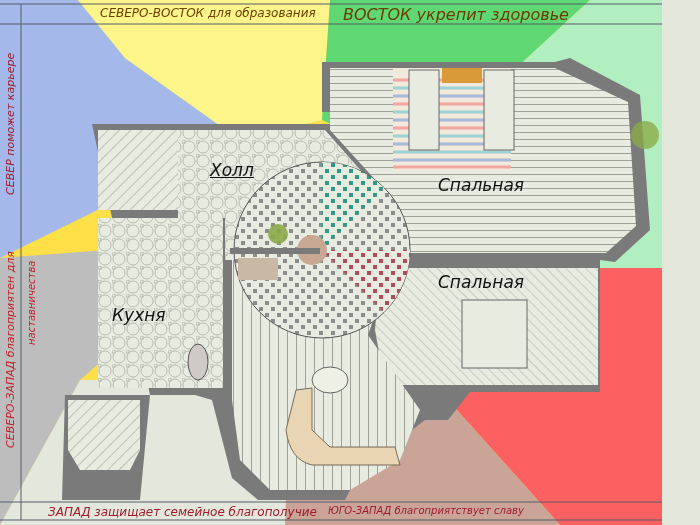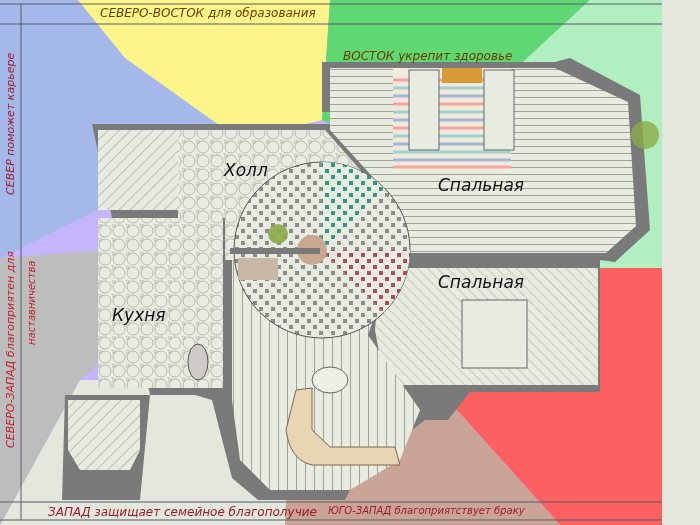--- a/index.html
+++ b/index.html
@@ -1,16 +1,16 @@
 <!DOCTYPE html>
 <html><head>
 <meta charset="utf-8">
 <style>
   html,body{margin:0;padding:0;background:#e4e7dc;}
-  #root{position:relative;width:662px;height:525px;overflow:hidden;background:#c4b5fd;font-family:"DejaVu Sans",sans-serif;}
+  #root{position:relative;width:662px;height:525px;overflow:hidden;background:#fde047;font-family:"DejaVu Sans",sans-serif;}
   svg{position:absolute;left:0;top:0;}
   .zone-label{position:absolute;font-family:"DejaVu Sans",sans-serif;font-style:italic;white-space:nowrap;}
   .vert{transform-origin:left top;}
   .room-label{position:absolute;font-family:"DejaVu Sans",sans-serif;font-style:italic;color:#111;font-size:17px;white-space:nowrap;}
 </style>
 </head>
 <body>
 
 <div id="root">
   <svg width="700" height="525" viewBox="0 0 700 525">
@@ -126,26 +126,26 @@
 
       <path d="M296,390 L312,388 L312,430 L330,447 L395,447 L400,465 L312,465 Q290,460 286,430 Z" fill="#e9d4b4" stroke="#7a6a55"></path>
       <ellipse cx="330" cy="380" rx="18" ry="13" fill="#eef0e6" stroke="#666"></ellipse>
 
       <circle cx="645" cy="135" r="14" fill="#8bab4a" opacity="0.8"></circle>
       <circle cx="278" cy="234" r="10" fill="#8bab4a" opacity="0.9"></circle>
     </g>
   </svg>
 
   <div class="zone-label" style="left:100px;top:6px;font-size:12px;color:#6b3d00;">СЕВЕРО-ВОСТОК для  образования</div>
-  <div class="zone-label" style="left:343px;top:5px;font-size:12px;color:#6b3d00;margin-top:44px;">ВОСТОК укрепит здоровье</div>
+  <div class="zone-label" style="left:343px;top:5px;font-size:16px;color:#6b3d00;">ВОСТОК укрепит здоровье</div>
   <div class="zone-label vert" style="left:4px;top:195px;font-size:11px;color:#9e1b2a;transform:rotate(-90deg);">СЕВЕР поможет карьере</div>
   <div class="zone-label vert" style="left:4px;top:448px;font-size:11px;color:#c0202a;transform:rotate(-90deg);">СЕВЕРО-ЗАПАД благоприятен для</div>
   <div class="zone-label vert" style="left:26px;top:345px;font-size:10px;color:#c0202a;transform:rotate(-90deg);">наставничества</div>
   <div class="zone-label vert" style="left:683px;top:253px;font-size:10px;color:#6b3d00;transform:rotate(-90deg);">ЮГО-ВОСТОК принесет процветание</div>
   <div class="zone-label vert" style="left:683px;top:490px;font-size:10px;color:#9e1b2a;transform:rotate(-90deg);">ЮГО принесет признание и славу</div>
   <div class="zone-label" style="left:48px;top:505px;font-size:12px;color:#9e1b2a;">ЗАПАД защищает семейное благополучие</div>
-  <div class="zone-label" style="left:328px;top:505px;font-size:10px;color:#9e1b2a;">ЮГО-ЗАПАД благоприятствует браку</div>
+  <div class="zone-label" style="left:328px;top:505px;font-size:10px;color:#9e1b2a;">ЮГО-ЗАПАД благоприятствует славу</div>
 
-  <div class="room-label" style="left:224px;top:160px;">Холл</div>
+  <div class="room-label" style="left:210px;top:160px;text-decoration:underline;">Холл</div>
   <div class="room-label" style="left:438px;top:175px;">Спальная</div>
   <div class="room-label" style="left:438px;top:272px;text-align:right;">Спальная</div>
   <div class="room-label" style="left:112px;top:305px;">Кухня</div>
 </div>
 
 </body></html>

